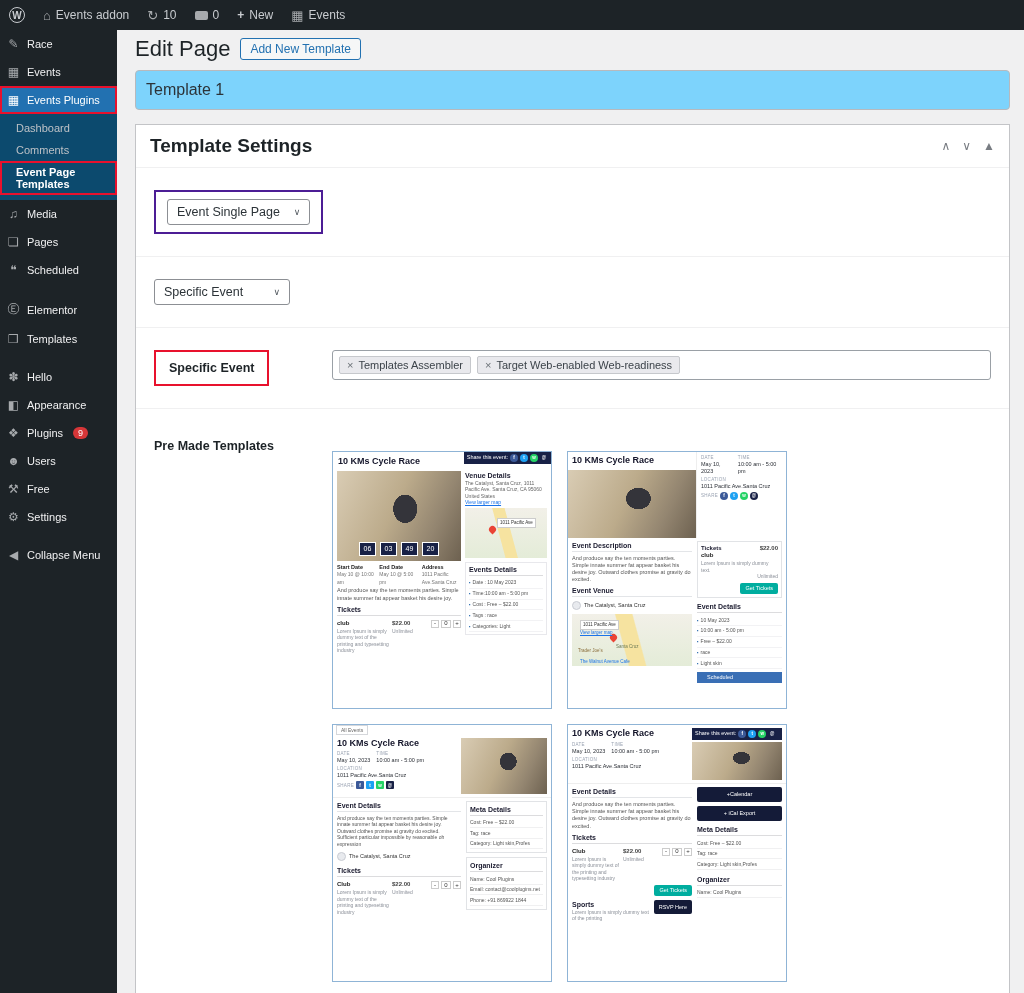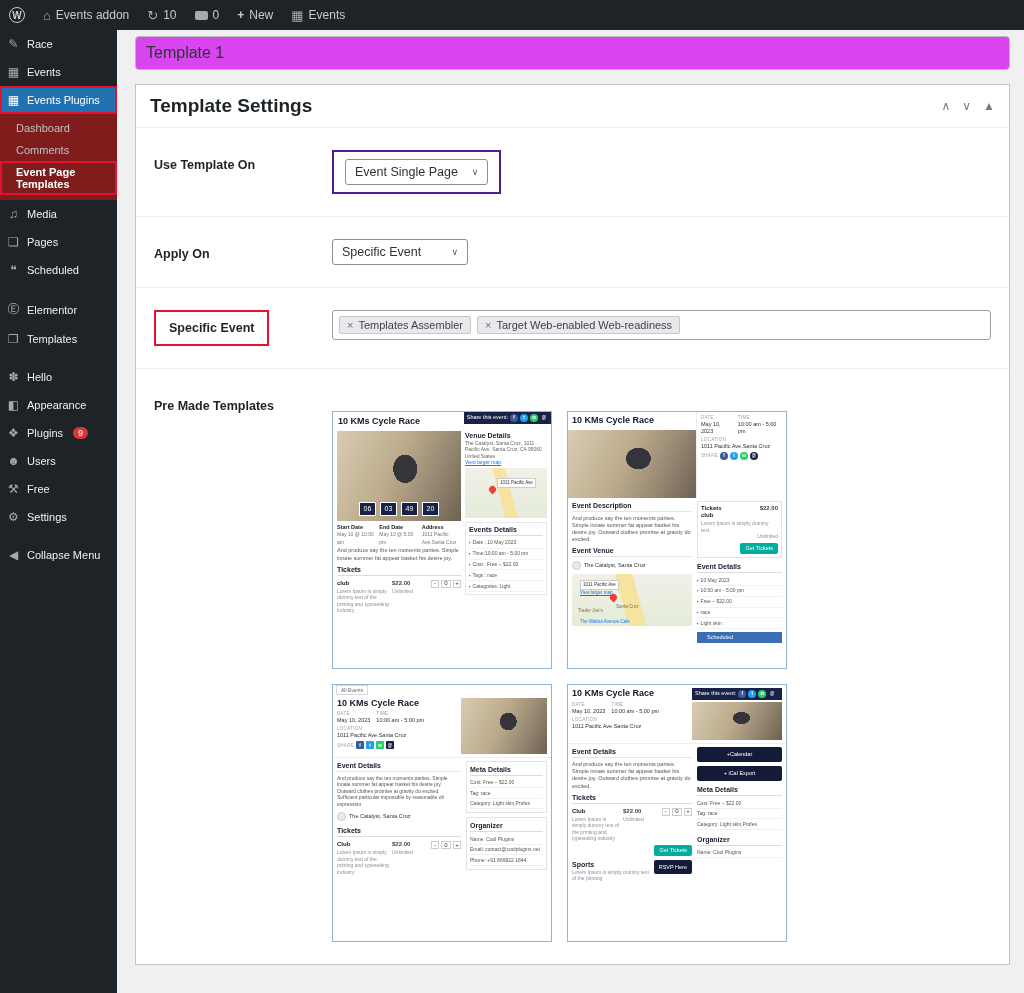--- a/index.html
+++ b/index.html
@@ -18,33 +18,33 @@
   .ab-plus{font-weight:bold;color:#c9ccd0}
 
   
   #sidebar{position:fixed;top:30px;left:0;width:117px;height:963px;background:#1d2327;
     color:#f0f0f1;font-size:11px;z-index:50}
   .menu-item{display:flex;align-items:center;gap:7px;padding:7px 7px;cursor:pointer;color:#f0f0f1}
   .menu-item .mi{width:13px;text-align:center;color:#a7aaad;font-size:12px;flex-shrink:0}
   .menu-item.active{background:#2271b1;color:#fff}
   .menu-item.active .mi{color:#fff}
   .redcall{outline:2px solid #e8112d;outline-offset:-2px}
-  .submenu{background:#7f1d1d;padding:3px 0 5px}
+  .submenu{background:#0c4a6e;padding:3px 0 5px}
   .submenu-item{padding:5px 8px 5px 16px;color:#bdc1c6;cursor:pointer}
   .submenu-item.current{color:#fff;font-weight:bold}
   .menu-sep{height:10px}
   .badge{background:#d63638;color:#fff;border-radius:9px;font-size:9px;padding:1px 5px;margin-left:3px}
 
   
   #content{margin-left:117px;padding:6px 14px 0 18px;height:963px;margin-top:30px}
   .titlerow{display:flex;align-items:center;gap:10px;margin:0 0 8px;height:26px;overflow:hidden}
   h1{font-size:22px;font-weight:400;color:#1d2327;line-height:1}
   .addnew{border:1px solid #2271b1;color:#2271b1;background:#f6f7f7;font-size:12px;
     padding:3px 9px;border-radius:3px;cursor:pointer}
-  #title-input{width:100%;height:34px;border:1px solid #b7b9bd;border-radius:4px;background:#d946ef;
+  #title-input{width:100%;height:40px;border:1px solid #b7b9bd;border-radius:4px;background:#7dd3fc;
     font-size:16px;padding:3px 10px;color:#2c3338;font-family:"Liberation Sans",sans-serif}
 
   .postbox{margin-top:14px;background:#fff;border:1px solid #c3c4c7;min-height:880px}
   .postbox-header{display:flex;align-items:center;padding:10px 14px;border-bottom:1px solid #f0f0f1}
   .postbox-header b{font-size:19px}
   .pb-icons{margin-left:auto;display:flex;gap:12px;color:#787c82;font-size:12px}
   .pb-icons span{cursor:pointer}
 
   .frow{display:flex;padding:22px 18px;border-bottom:1px solid #f0f0f1}
   .flabel{width:178px;flex-shrink:0;font-weight:bold;font-size:12.5px;padding-top:8px}
@@ -261,47 +261,49 @@
     <span>Settings</span>
   </div>
   <div class="menu-sep"></div>
   <div class="menu-item">
     <span class="mi">◀</span>
     <span>Collapse Menu</span>
   </div>
 </aside>
 
 <main id="content">
+  <div class="titlerow">
+    <h1>Edit Page</h1>
+    <button class="addnew">Add New Template</button>
+  </div>
 
   <input id="title-input" value="Template 1" style="">
 
   <div class="postbox">
     <div class="postbox-header">
       <b>Template Settings</b>
       <div class="pb-icons">
         <span>∧</span>
         <span>∨</span>
         <span>▲</span>
       </div>
     </div>
 
     <div class="frow">
-      <div class="flabel">Use Template On</div>
       <div class="fctrl">
         <span class="redwrap">
           <span class="wpselect">
             <span>Event Single Page</span>
             <span class="car">∨</span>
           </span>
         </span>
       </div>
     </div>
 
     <div class="frow">
-      <div class="flabel">Apply On</div>
       <div class="fctrl">
         <span class="wpselect" style="min-width:136px">
           <span>Specific Event</span>
           <span class="car" style="margin-left:auto">∨</span>
         </span>
       </div>
     </div>
 
     <div class="frow">
       <div class="flabel" style="padding-top:0">

